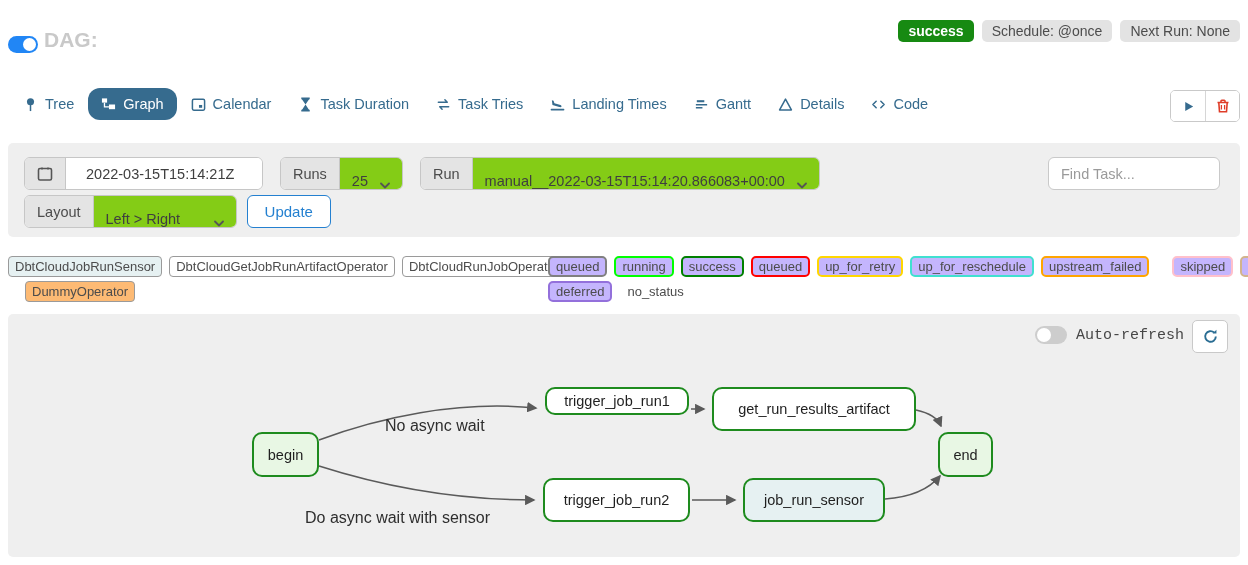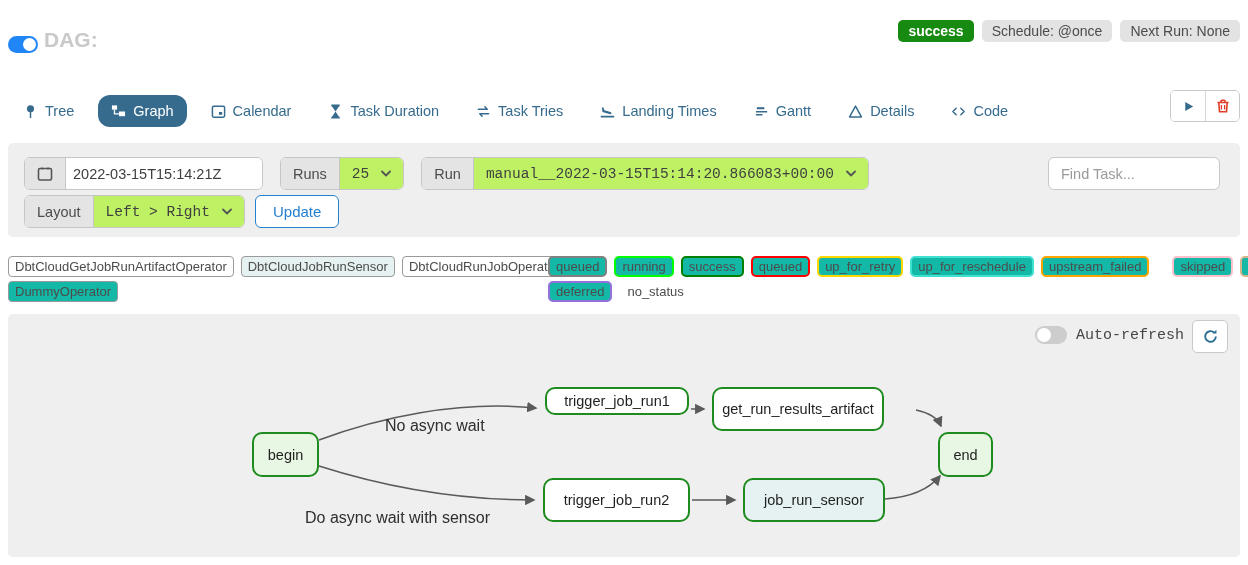--- a/index.html
+++ b/index.html
@@ -16,48 +16,48 @@
   .pause-toggle { position:absolute; left:8px; top:36px; width:30px; height:17px; border-radius:9px; background:#2186f5; cursor:pointer; }
   .pause-toggle .knob { position:absolute; right:2px; top:2px; width:13px; height:13px; border-radius:50%; background:#fff; }
   .title-row { position:absolute; left:44px; top:28px; display:flex; align-items:baseline; white-space:nowrap; }
   .dag-label { font-size:21px; font-weight:bold; color:#c9c9c9; }
   .dag-name  { font-size:21px; font-weight:bold; color:#484848; }
   .header-badges { position:absolute; right:8px; top:20px; display:flex; gap:8px; }
   .badge { font-size:14px; padding:3px 10px; border-radius:5px; background:#e3e3e3; color:#4c4c4c; white-space:nowrap; }
   .badge.success { background:#178a12; color:#fff; font-weight:bold; }
 
   
-  .tabbar { position:absolute; top:88px; left:10px; display:flex; align-items:center; gap:11px;margin-top:7px; }
+  .tabbar { position:absolute; top:88px; left:10px; display:flex; align-items:center; gap:1px; }
   .tab { display:flex; align-items:center; gap:7px; padding:8px 13px; font-size:14.5px; color:#366b8e; border-radius:6px; cursor:pointer; white-space:nowrap; }
   .tab.active { background:#366b8e; color:#fff;border-radius:12px; }
   .tab svg { flex:none; }
   .btn-group { position:absolute; top:90px; right:8px; display:flex; height:32px; border:1px solid #c9c9c9; border-radius:5px; background:#fff; overflow:hidden; }
   .icon-btn { width:34px; display:flex; align-items:center; justify-content:center; background:#fff; cursor:pointer; }
   .icon-btn + .icon-btn { border-left:1px solid #d6d6d6; }
 
   
   .filter-panel { position:absolute; top:143px; left:8px; width:1232px; height:94px; background:#efefef; border-radius:5px; }
   .frow1 { position:absolute; top:14px; left:16px; display:flex; gap:17px; }
   .frow2 { position:absolute; top:52px; left:16px; display:flex; gap:10px; }
   .input-group { display:flex; height:33px; border:1px solid #c6c6c6; border-radius:6px; background:#fff; overflow:hidden; align-items:stretch; }
   .addon { background:#e4e4e4; padding:0 12px; display:flex; align-items:center; font-size:14.5px; color:#4c4c4c; border-right:1px solid #c6c6c6; white-space:nowrap; }
   .addon svg { display:block; }
-  .tinput { border:none; outline:none; padding:0 7px; font-size:14.5px; color:#3f3f3f; background:#fff; font-family:inherit; }
-  .select { display:flex; align-items:center; gap:12px; padding:0 12px; font-size:14.5px; background:#bef264; cursor:pointer; white-space:nowrap;font-family:Liberation Mono, monospace; }
+  .tinput { border:none; outline:none; padding:0 20px; font-size:14.5px; color:#3f3f3f; background:#fff; font-family:inherit; }
+  .select { display:flex; align-items:flex-end; gap:12px; padding:0 12px; font-size:14.5px; background:#84cc16; cursor:pointer; white-space:nowrap; }
   .find-task { position:absolute; top:14px; right:20px; width:172px; height:33px; border:1px solid #c9c9c9; border-radius:6px; padding:12px 12px; font-size:14.5px; font-family:inherit; outline:none; }
   .find-task::placeholder { color:#9a9a9a; }
   .update-btn { height:33px; padding:0 17px; display:flex; align-items:center; background:#fff; border:1.5px solid #2480d0; color:#2480d0; border-radius:6px; font-size:15px; cursor:pointer; }
 
   
   .legend { position:absolute; top:256px; left:8px; right:8px; display:flex; }
   .ops-block { width:540px; display:flex; flex-direction:column; gap:4px; }
   .stat-block { display:flex; flex-direction:column; gap:4px; }
   .leg-row { display:flex; gap:7px; align-items:center; }
   .op-badge { font-size:13px; padding:2px 6px; border-radius:4px; border:1px solid #9a9a9a; color:#4c4c4c; background:#fff; white-space:nowrap; }
-  .st-badge { font-size:13px; padding:1px 6px; border-radius:5px; border:2px solid #808080; color:#4c4c4c; background:#14b8a6; white-space:nowrap; }
+  .st-badge { font-size:13px; padding:1px 6px; border-radius:5px; border:2px solid #808080; color:#4c4c4c; background:#c4b5fd; white-space:nowrap; }
 
   
   .graph-panel { position:absolute; top:314px; left:8px; width:1232px; height:243px; background:#efefef; border-radius:5px; }
   .auto-refresh { position:absolute; top:12px; right:56px; display:flex; align-items:flex-end; gap:9px;font-family:Liberation Mono, monospace; }
   .ar-toggle { width:32px; height:18px; border-radius:9px; background:#cdcdcd; position:relative; cursor:pointer; }
   .ar-toggle .knob { position:absolute; left:2px; top:2px; width:14px; height:14px; border-radius:50%; background:#fff; }
   .ar-label { font-size:15px; color:#474747; }
   .refresh-btn { position:absolute; top:6px; right:12px; width:36px; height:33px; background:#fff; border:1px solid #c9c9c9; border-radius:5px; display:flex; align-items:center; justify-content:center; cursor:pointer; }
   .edges-svg { position:absolute; left:0; top:0; }
   .node { position:absolute; border:2.5px solid #1e8b1e; border-radius:10px; background:#fff; display:flex; align-items:center; justify-content:center; font-size:14.5px; color:#1f1f1f; cursor:pointer; white-space:nowrap; }
@@ -231,26 +231,26 @@
           </span>
       </div>
     </div>
     <button class="update-btn">Update</button>
   </div>
 </div>
 
 <div class="legend">
   <div class="ops-block">
     <div class="leg-row">
+      <span class="op-badge" style="background-color: rgb(230, 241, 242);">DbtCloudJobRunSensor</span>
       <span class="op-badge" style="background-color: rgb(255, 255, 255);">DbtCloudGetJobRunArtifactOperator</span>
-      <span class="op-badge" style="background-color: rgb(230, 241, 242);">DbtCloudJobRunSensor</span>
       <span class="op-badge" style="background-color: rgb(255, 255, 255);">DbtCloudRunJobOperator</span>
     </div>
     <div class="leg-row">
-      <span class="op-badge" style="background-color: #14b8a6;">DummyOperator</span>
+      <span class="op-badge" style="background-color: #fdba74; margin-left: 17px;">DummyOperator</span>
     </div>
   </div>
   <div class="stat-block">
     <div class="leg-row">
       <span class="st-badge" style="border-color: rgb(128, 128, 128);">queued</span>
       <span class="st-badge" style="border-color: rgb(0, 255, 0);">running</span>
       <span class="st-badge" style="border-color: rgb(0, 128, 0);">success</span>
       <span class="st-badge" style="border-color: rgb(255, 0, 0);">queued</span>
       <span class="st-badge" style="border-color: rgb(255, 215, 0);">up_for_retry</span>
       <span class="st-badge" style="border-color: rgb(64, 224, 208);">up_for_reschedule</span>
@@ -292,20 +292,20 @@
       <path d="M311 152 C380 174 450 186 526 186"></path>
       <path d="M683 95 L696 95"></path>
       <path d="M908 96 C922 99 930 105 933 112"></path>
       <path d="M684 186 L727 186"></path>
       <path d="M877 185 C905 183 922 174 932 162"></path>
     </g>
   </svg>
 
   <div class="node" style="left: 244px; top: 118px; width: 67px; height: 45px; background-color: rgb(232, 247, 228);">begin</div>
   <div class="node" style="left: 537px; top: 73px; width: 144px; height: 28px; background-color: rgb(255, 255, 255);">trigger_job_run1</div>
-  <div class="node" style="left: 704px; top: 73px; width: 172px; height: 44px; background-color: rgb(255, 255, 255);">get_run_results_artifact</div>
+  <div class="node" style="left: 704px; top: 73px; width: 204px; height: 44px; background-color: rgb(255, 255, 255);">get_run_results_artifact</div>
   <div class="node" style="left: 930px; top: 118px; width: 55px; height: 45px; background-color: rgb(232, 247, 228);">end</div>
   <div class="node" style="left: 535px; top: 164px; width: 147px; height: 44px; background-color: rgb(255, 255, 255);">trigger_job_run2</div>
   <div class="node" style="left: 735px; top: 164px; width: 142px; height: 44px; background-color: rgb(230, 241, 242);">job_run_sensor</div>
 
   <div class="edge-label" style="left:377px; top:103px;">No async wait</div>
   <div class="edge-label" style="left:297px; top:195px;">Do async wait with sensor</div>
 </div>
 
 </body></html>

